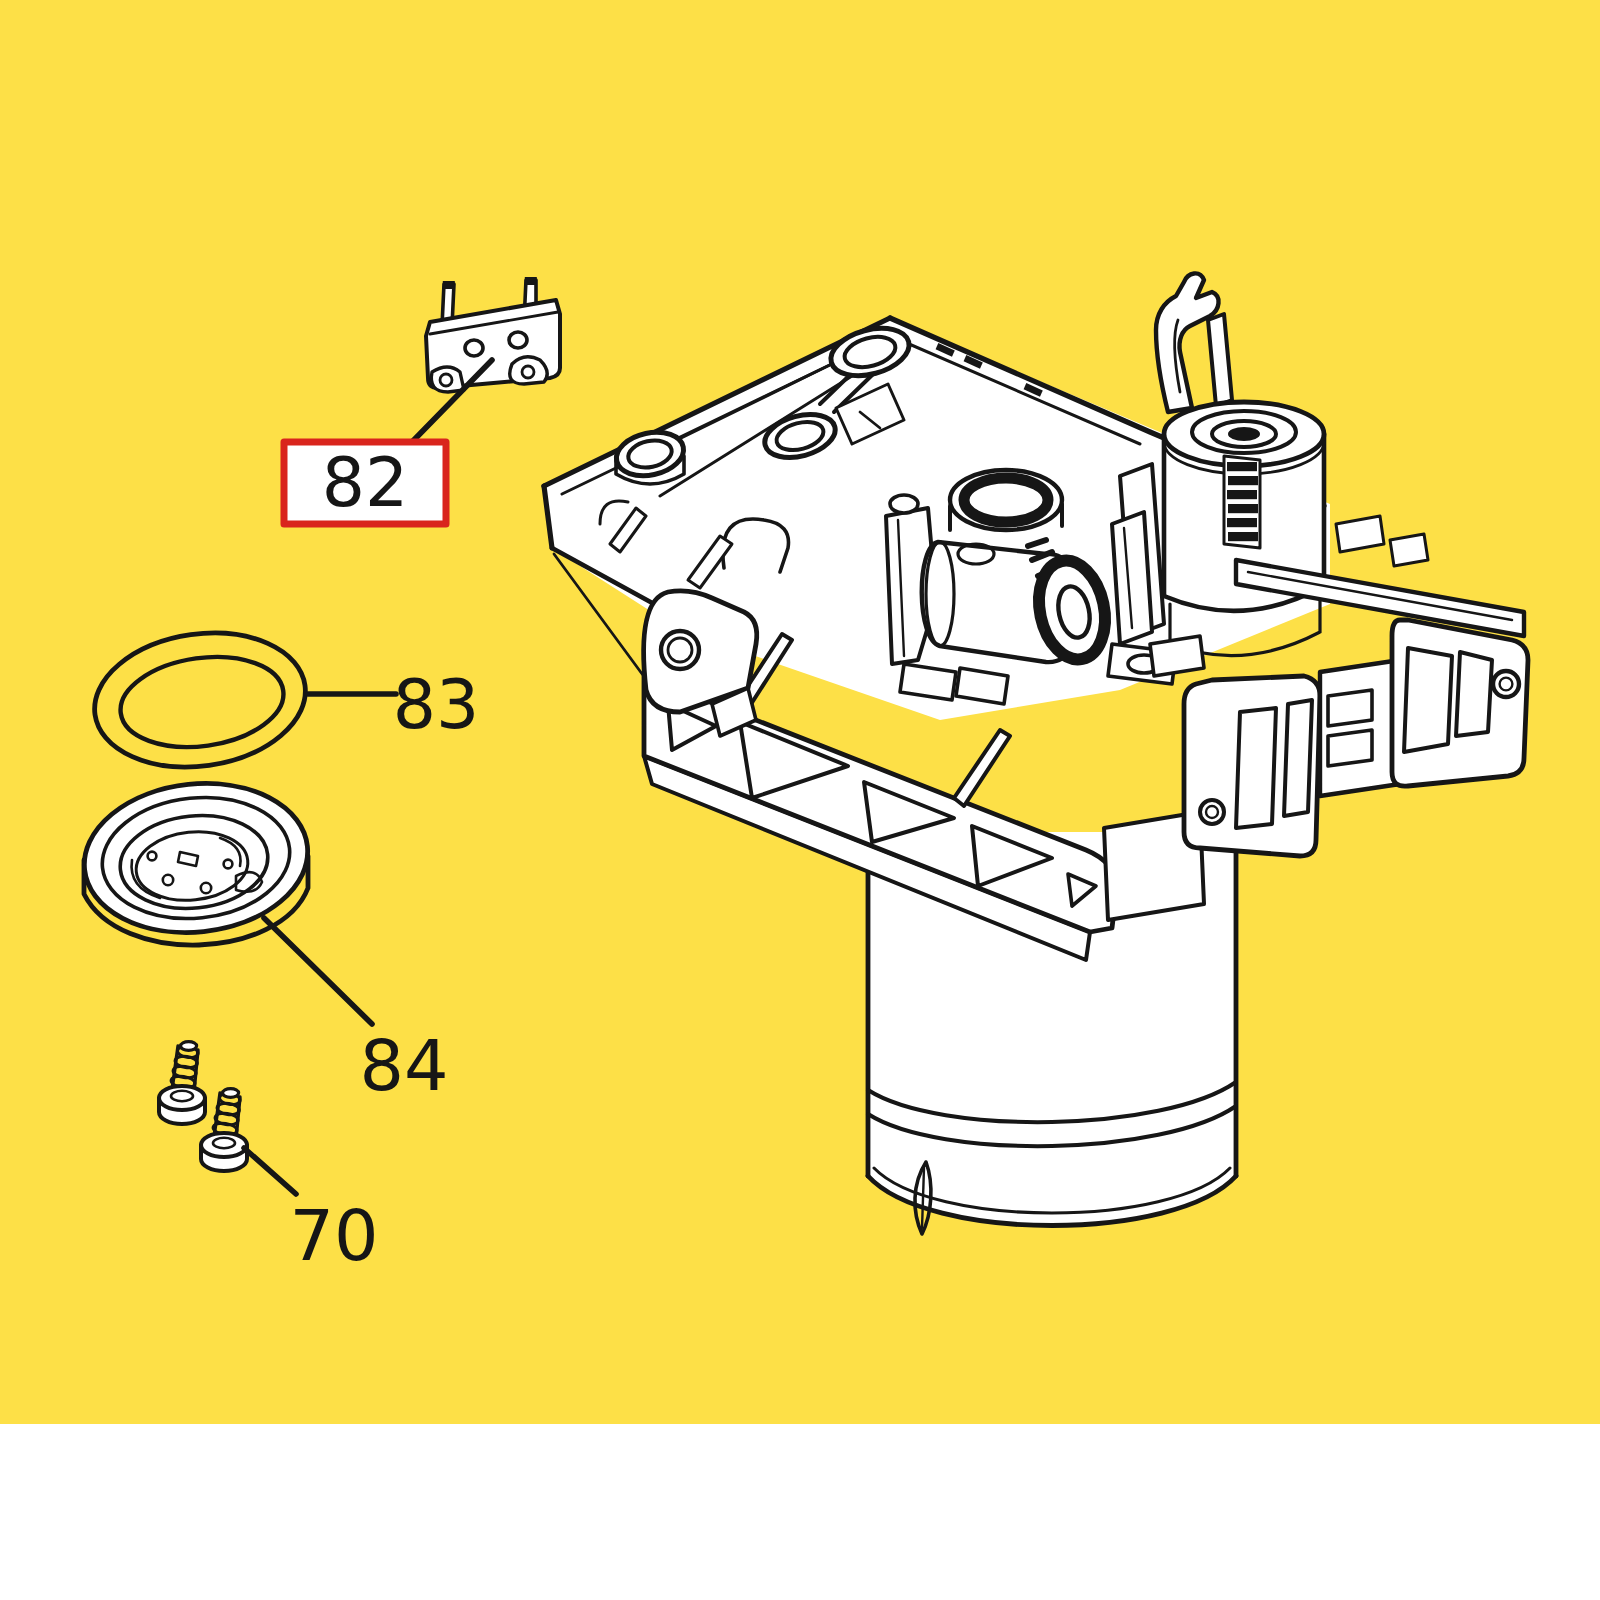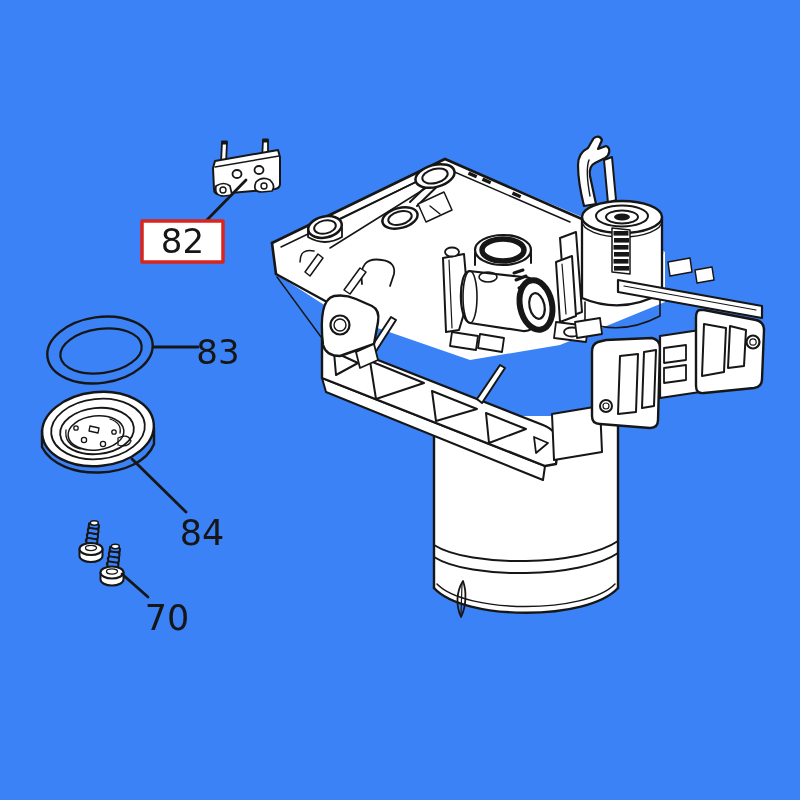--- a/index.html
+++ b/index.html
@@ -1,16 +1,16 @@
 <!DOCTYPE html>
 <html><head>
 <meta charset="utf-8">
 <style>
   html,body{margin:0;padding:0;background:#ffffff;}
-  #page{position:relative;width:800px;height:800px;background:#3b82f6;overflow:hidden;
+  #page{position:relative;width:800px;height:712px;background:#fde047;overflow:hidden;
         font-family:"DejaVu Sans","Liberation Sans",sans-serif;}
   svg{display:block;}
   text{font-family:"DejaVu Sans","Liberation Sans",sans-serif;fill:#161616;}
 </style>
 </head>
 <body>
 
 <div id="page">
 <svg width="800" height="800" viewBox="0 0 800 800" stroke-linecap="round" stroke-linejoin="round">
 

